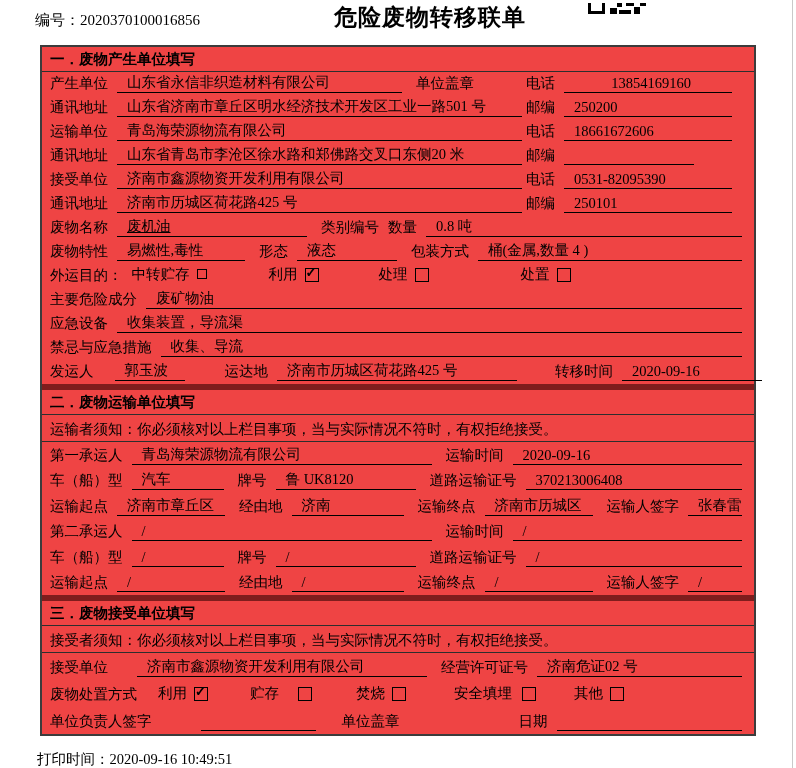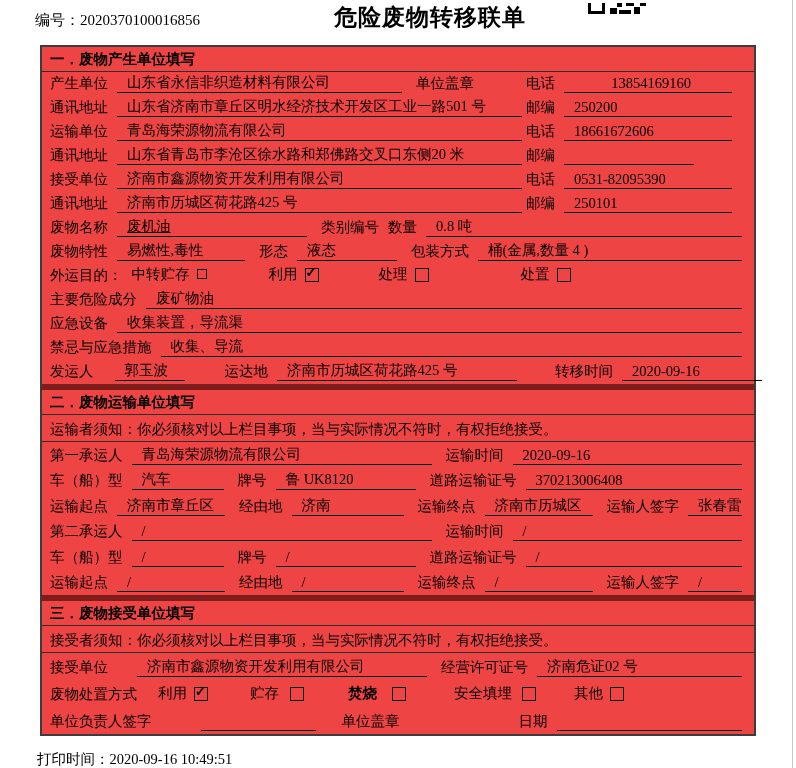--- a/index.html
+++ b/index.html
@@ -224,26 +224,26 @@
       </div>
       <div class="frow">
         <span class="lab">废物处置方式</span>
         <span class="gapc" style="width: 12px;"></span>
         <span class="chkgrp">
           <span class="lab" style="margin-right: 0px;">利用</span>
           <span class="box checked"></span>
         </span>
         <span class="gapc" style="width: 42px;"></span>
         <span class="chkgrp">
-          <span class="lab" style="margin-right: 4px;">贮存</span>
+          <span class="lab" style="margin-right: 12px;">贮存</span>
           <span class="box"></span>
         </span>
         <span class="gapc" style="width: 44px;"></span>
         <span class="chkgrp">
-          <span class="lab" style="margin-right: 8px; font-weight: bold;">焚烧</span>
+          <span class="lab" style="margin-right: 0px;">焚烧</span>
           <span class="box"></span>
         </span>
         <span class="gapc" style="width: 48px;"></span>
         <span class="chkgrp">
           <span class="lab" style="margin-right: 3px;">安全填埋</span>
           <span class="box"></span>
         </span>
         <span class="gapc" style="width: 38px;"></span>
         <span class="chkgrp">
           <span class="lab" style="margin-right: 0px;">其他</span>

